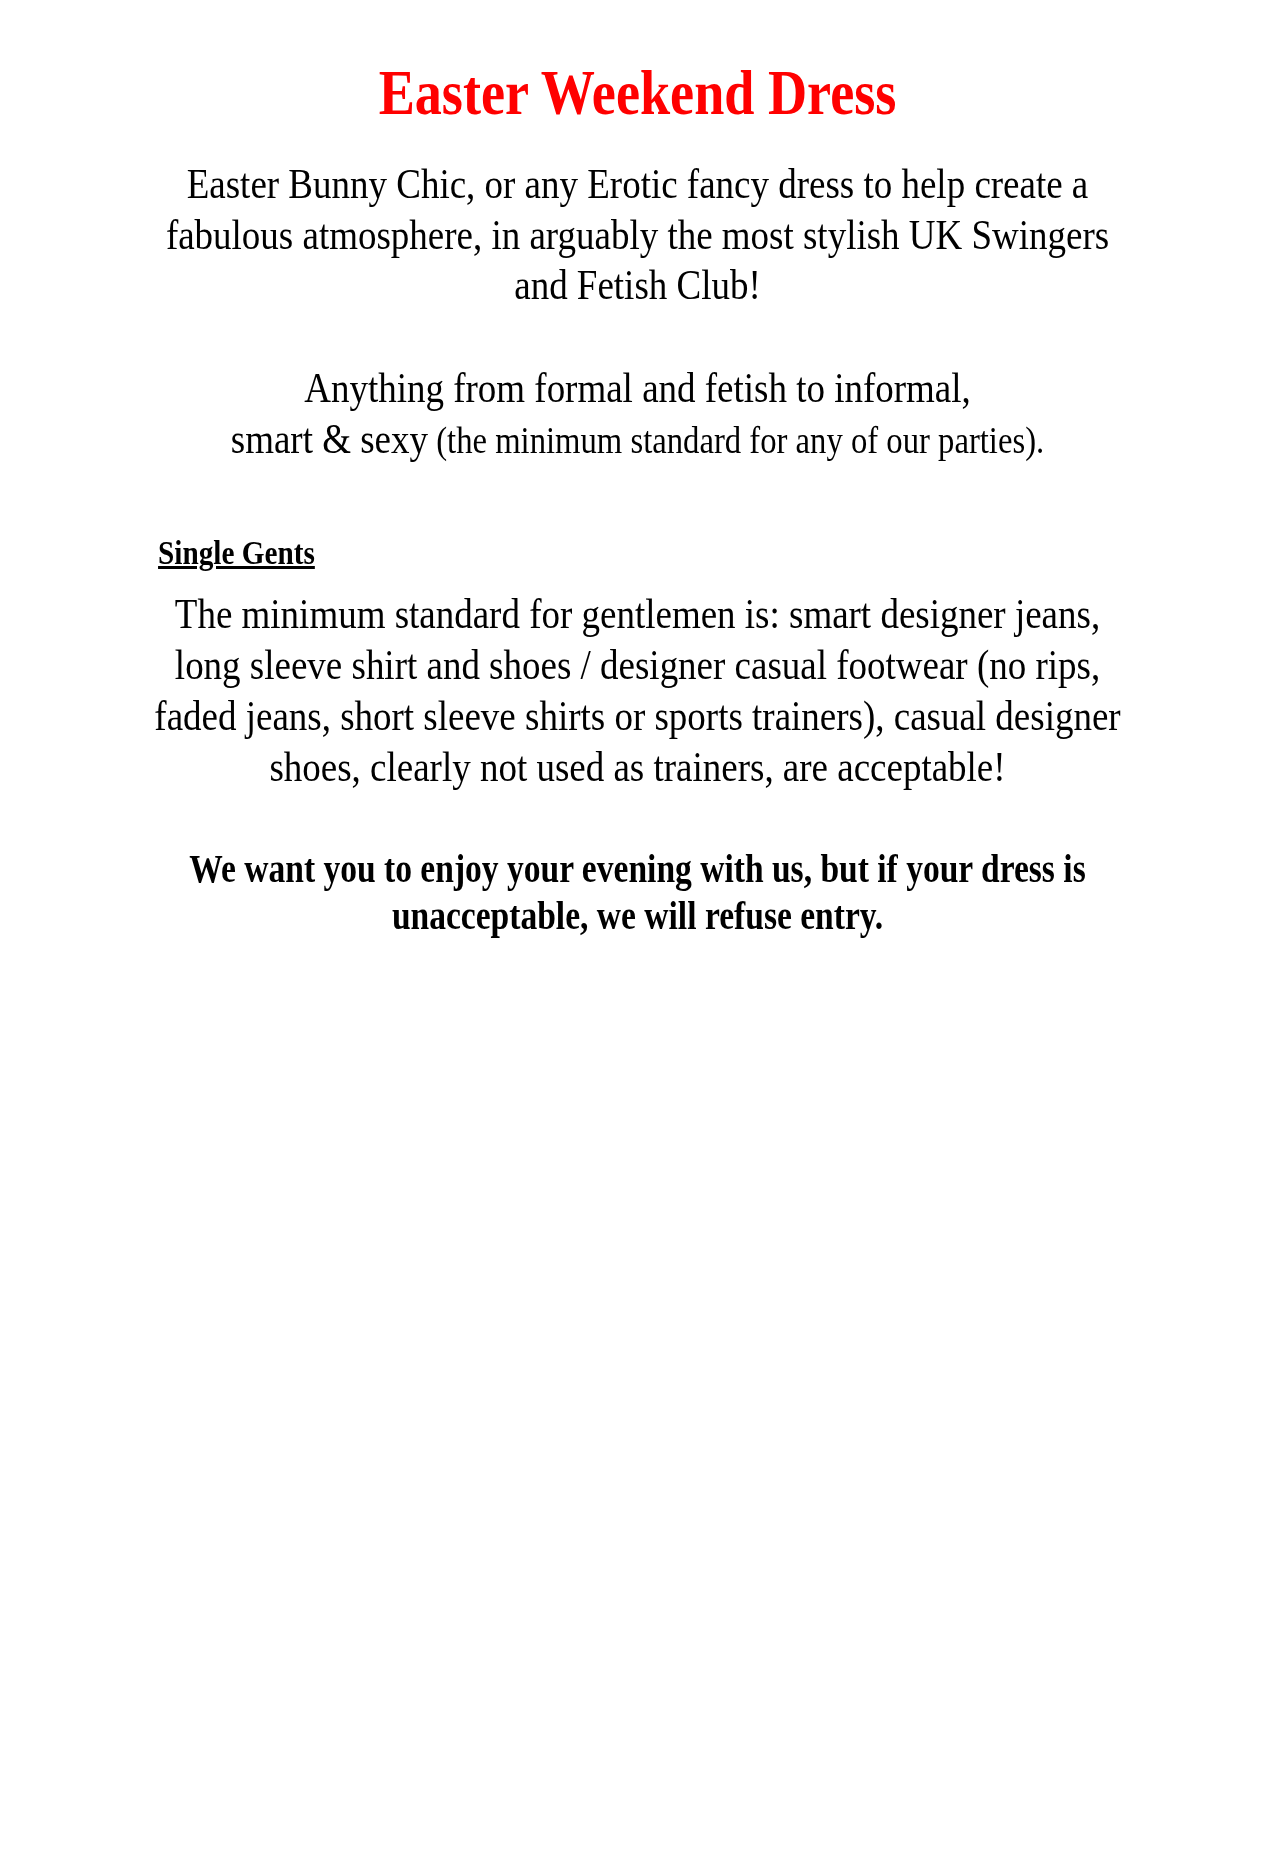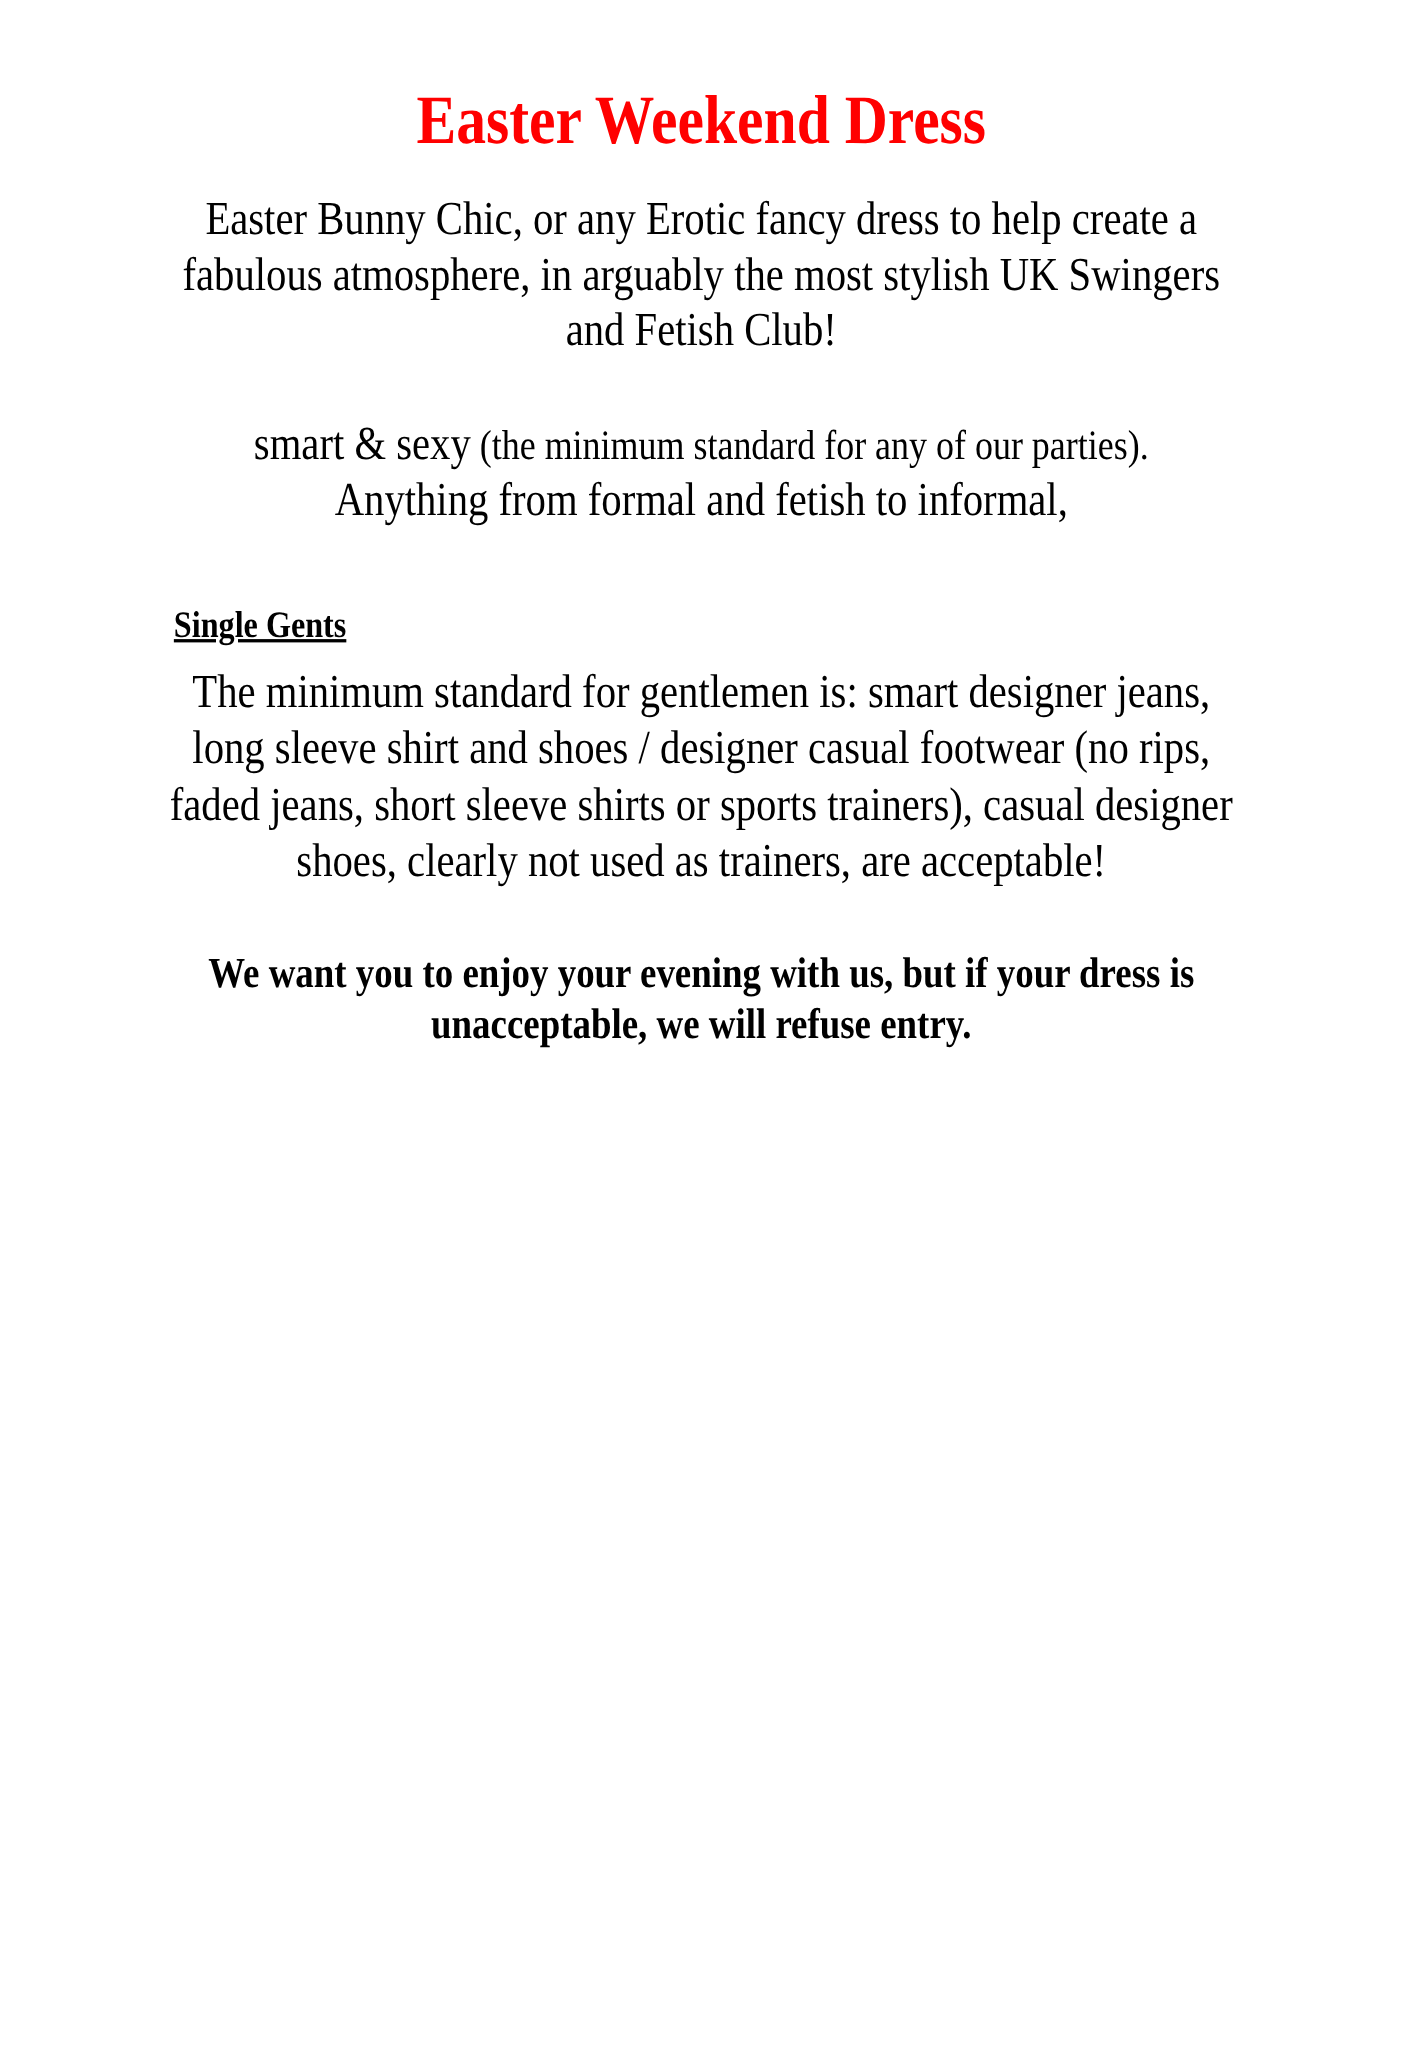--- a/index.html
+++ b/index.html
@@ -12,21 +12,21 @@
     background: #ffffff;
     font-family: "Liberation Serif", "DejaVu Serif", serif;
     color: #000000;
     overflow: hidden;
   }
 
   .page {
     width: 1275px;
     height: 1875px;
     box-sizing: border-box;
-    padding: 16px 68px;
+    padding: 0 68px;
     background: #ffffff;
     position: relative;
   }
 
   
   .cond {
     display: block;
     transform: scaleX(0.86);
     transform-origin: center top;
   }
@@ -89,25 +89,25 @@
 
   <div class="spacer-lead"></div>
 
   <p class="para">
     <span class="cond">Easter Bunny Chic, or any Erotic fancy dress to help create a fabulous atmosphere, in arguably the most stylish UK Swingers and Fetish Club!</span>
   </p>
 
   <div class="gap-1"></div>
 
   <p class="para">
-    <span class="cond"><span>smart &amp; sexy</span><span class="small"> <span>(the minimum standard for any of our parties).</span></span></span>
+    <span class="cond">Anything from formal and fetish to informal,</span>
   </p>
 
   <p class="para">
-    <span class="cond">Anything from formal and fetish to informal,</span>
+    <span class="cond"><span>smart &amp; sexy</span><span class="small"> <span>(the minimum standard for any of our parties).</span></span></span>
   </p>
 
   <div class="gap-3"></div>
 
 
   <div class="gap-4"></div>
 
   <p class="heading-sm">
     <span class="cond">Single Gents</span>
   </p>

